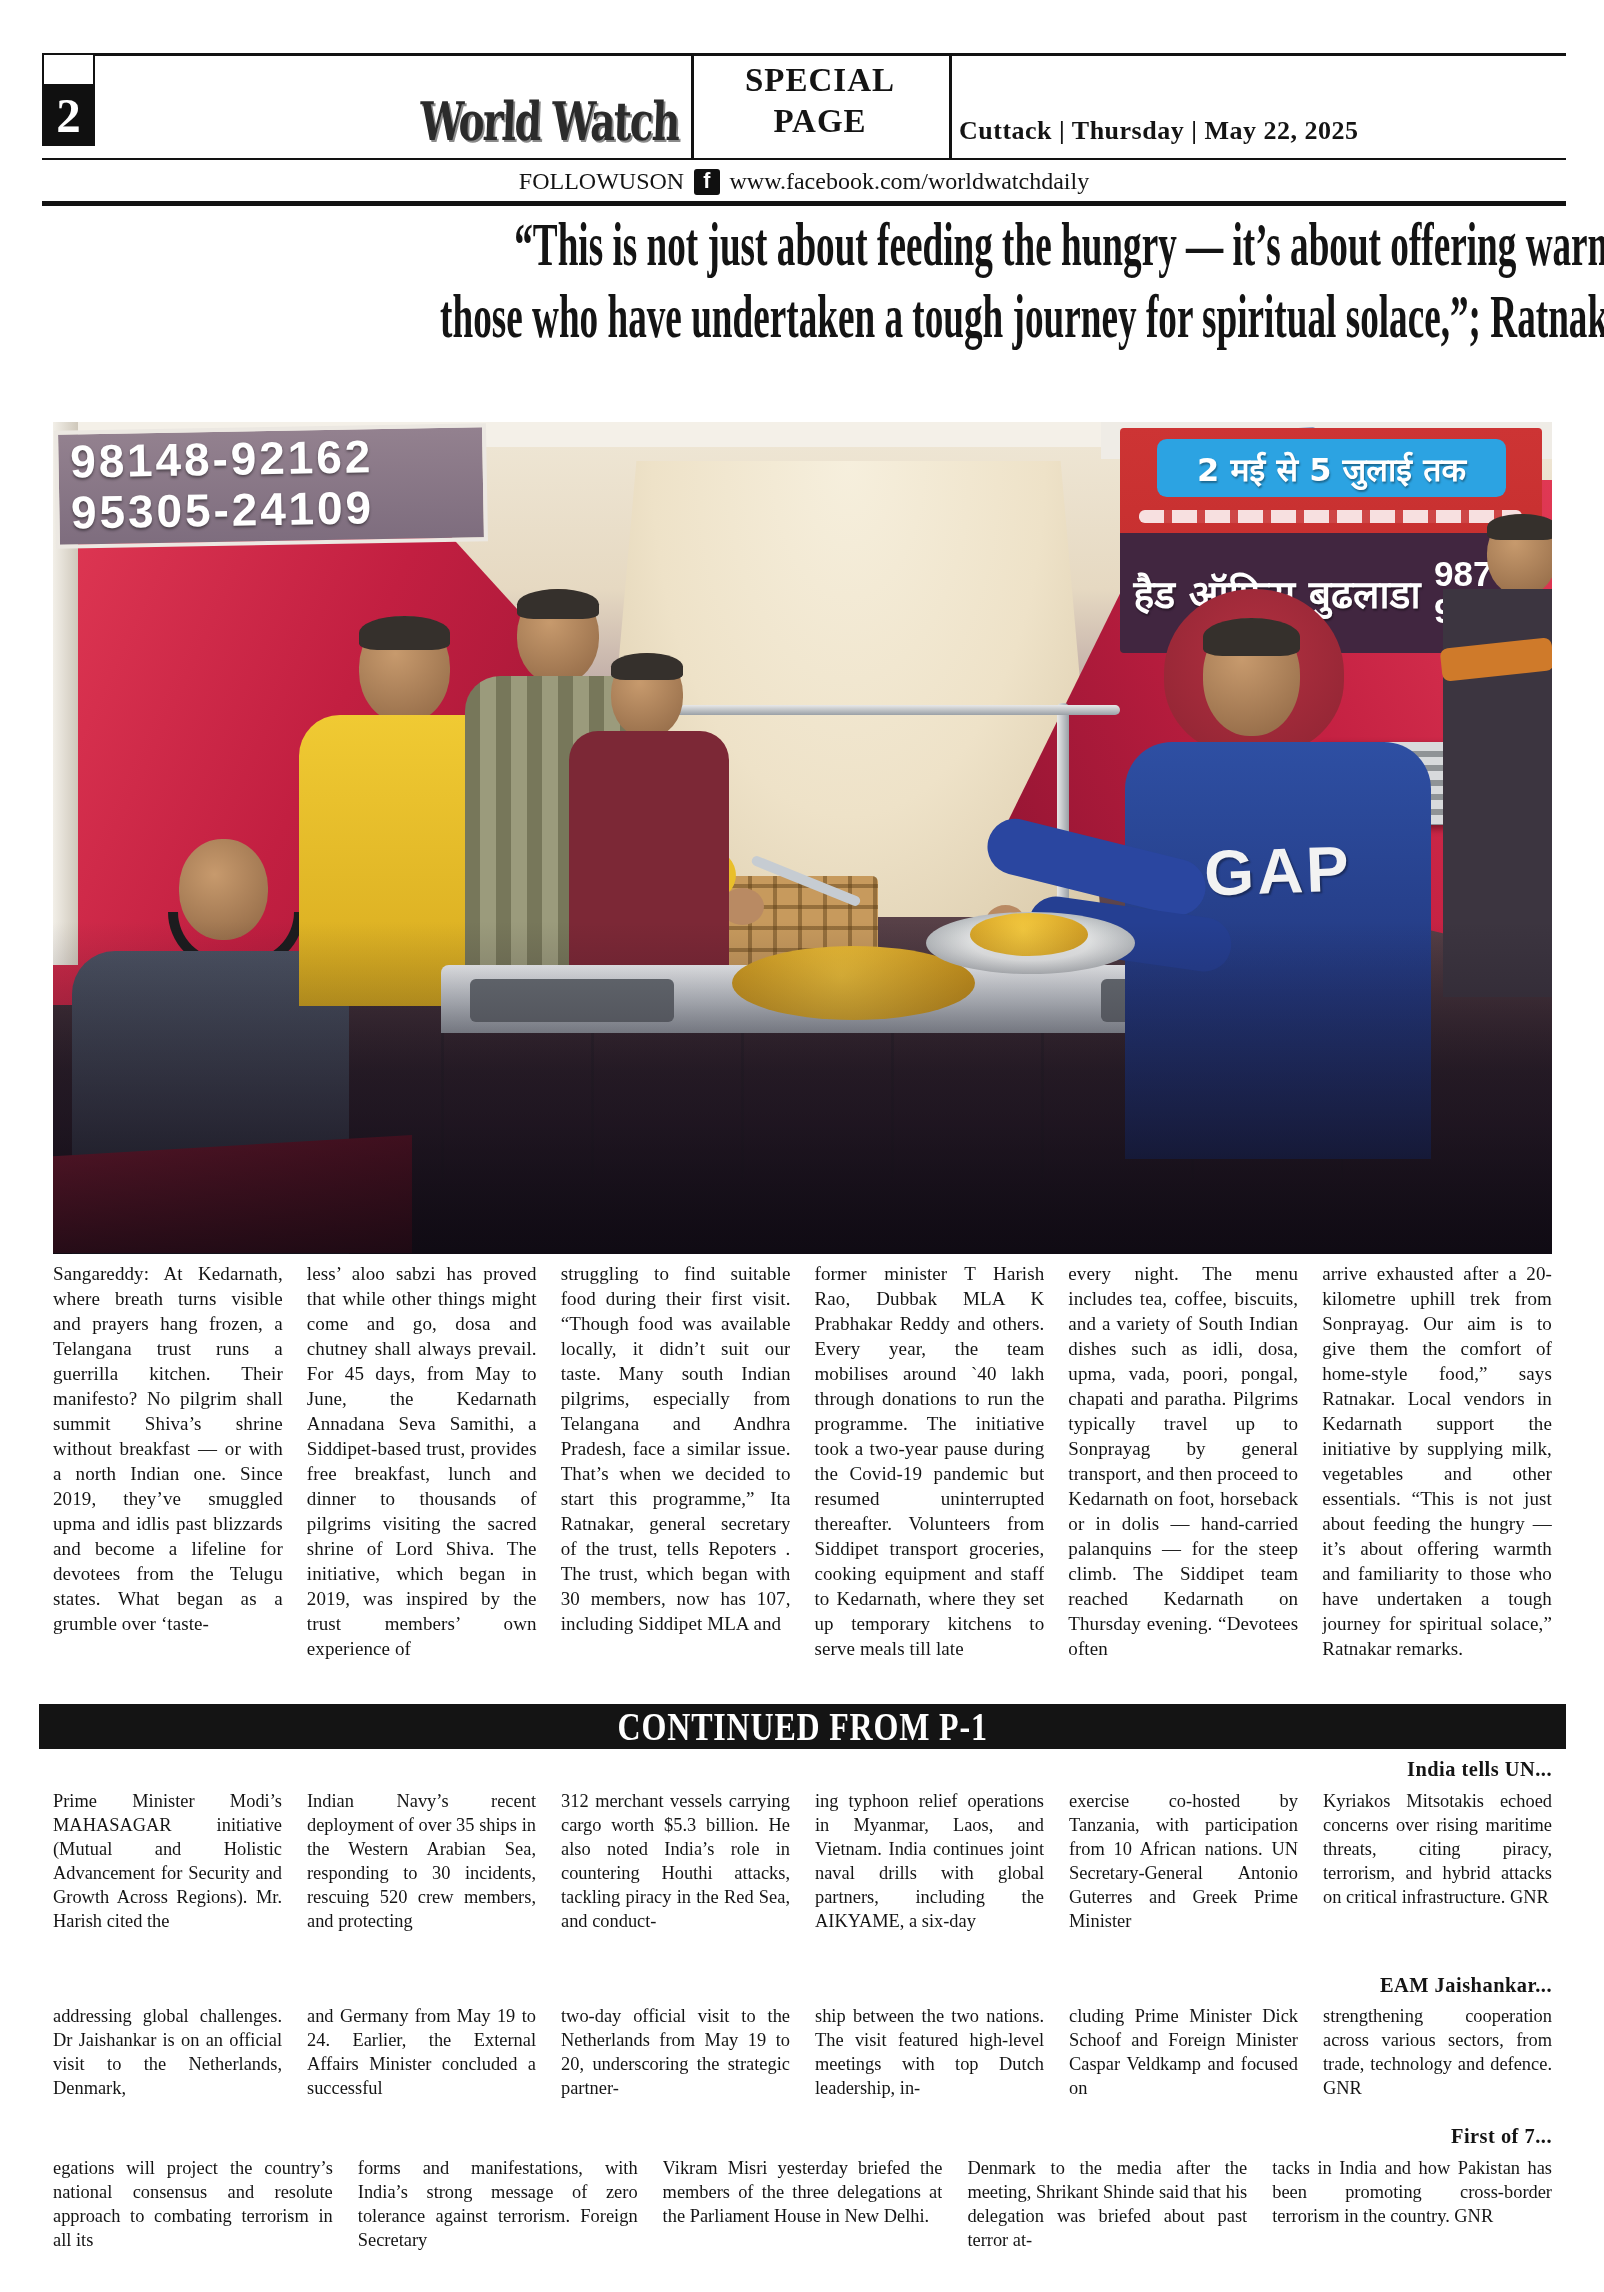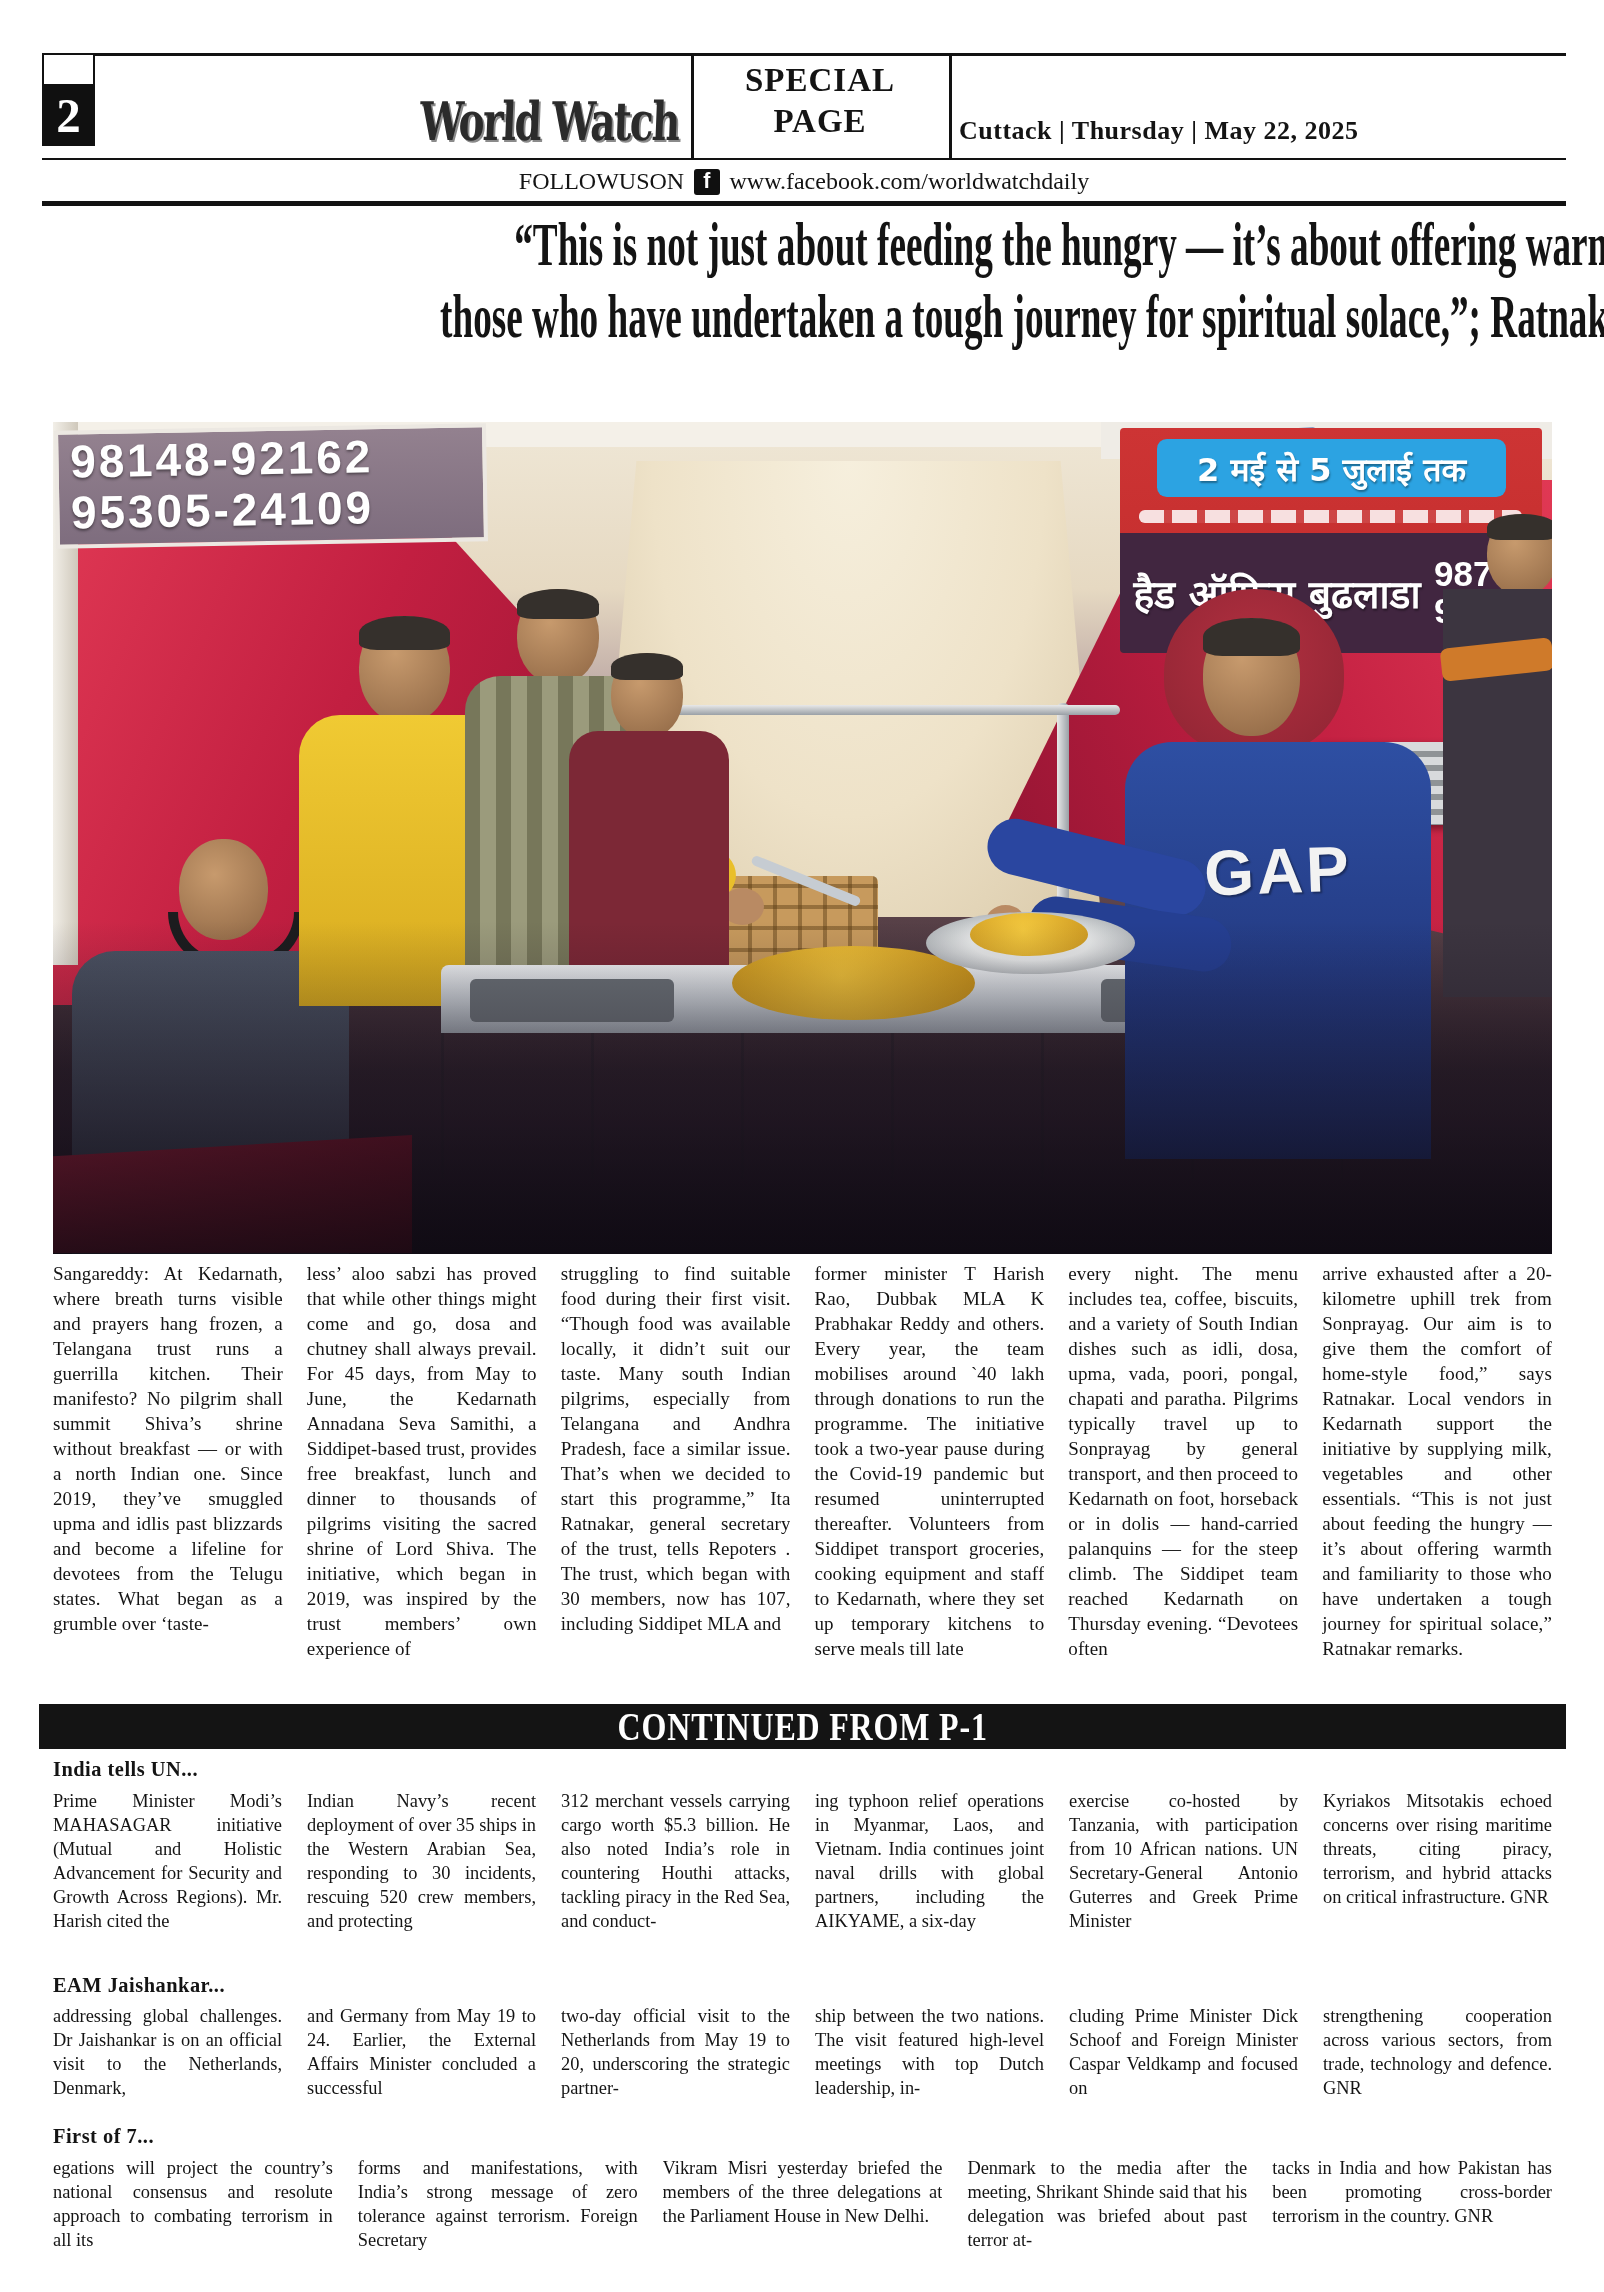--- a/index.html
+++ b/index.html
@@ -97,21 +97,21 @@
   .story{position:absolute;left:53px;top:1261px;width:1499px;display:flex;gap:24px;}
   .story .col{flex:1;height:434px;overflow:hidden;text-align:justify;font-size:19px;
               line-height:25px;letter-spacing:0.1px;}
 
   
   .continued-bar{position:absolute;left:39px;top:1704px;width:1527px;height:45px;background:#141414;
      color:#fff;display:flex;justify-content:center;align-items:center;}
   .continued-bar span{font-size:39px;font-weight:bold;white-space:nowrap;transform:scaleX(.82);
      letter-spacing:1px;}
   .bands{position:absolute;left:53px;top:1752px;width:1499px;}
-  .band-head{text-align:left;font-weight:bold;font-size:20.4px;margin:5.8px 0 7.8px 0;letter-spacing:0.5px;}
+  .band-head{text-align:right;font-weight:bold;font-size:20.4px;margin:5.8px 0 7.8px 0;letter-spacing:0.5px;}
   .band{display:flex;gap:25px;}
   .band .col{flex:1;overflow:hidden;text-align:justify;font-size:18.4px;line-height:24px;}
   .band.b1 .col{height:165px;}
   .band.b2 .col{height:107px;}
   .band.b3 .col{height:115px;}
 </style>
 </head>
 <body>
 
 <div class="page">

